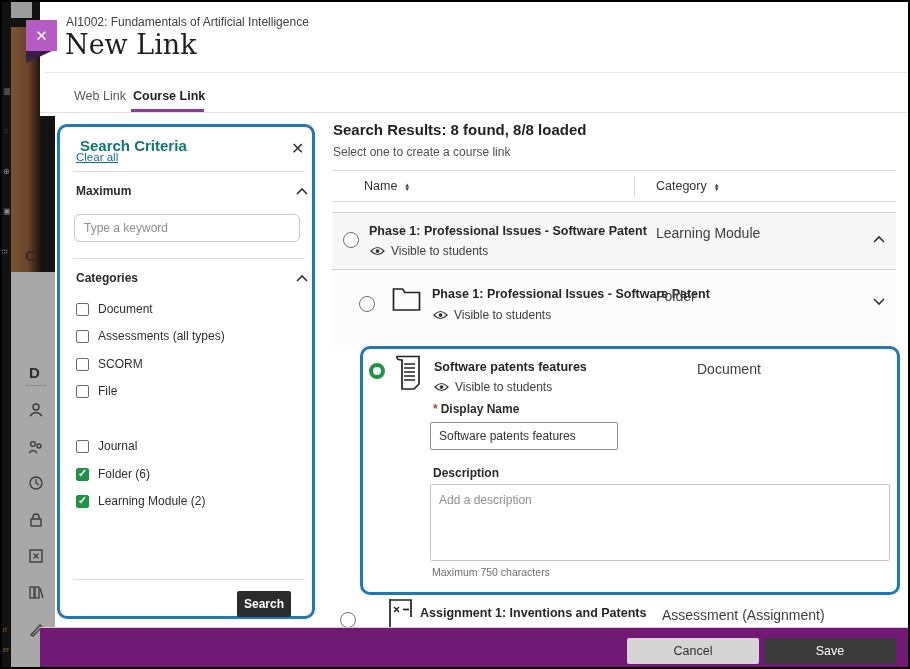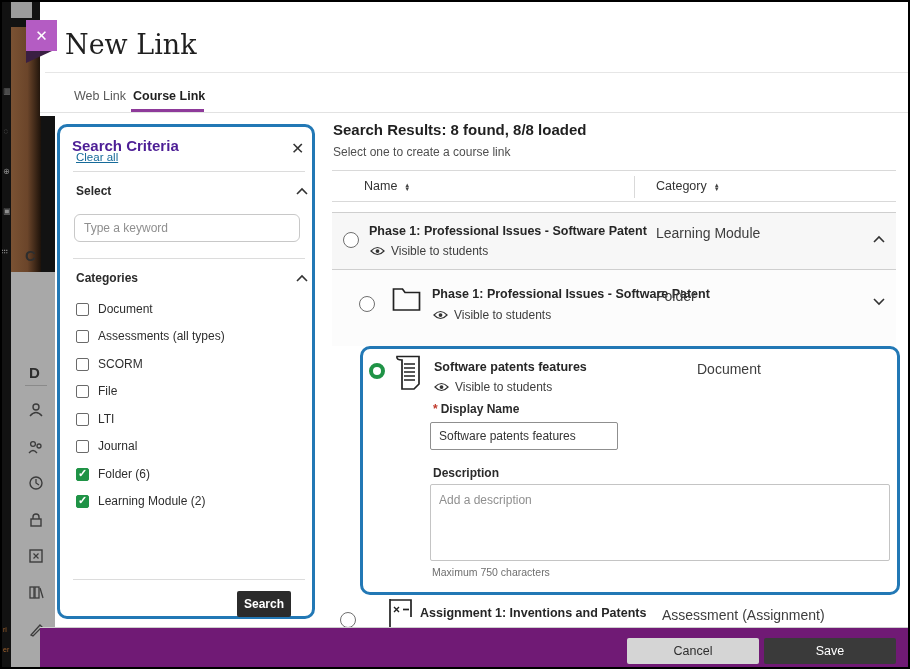--- a/index.html
+++ b/index.html
@@ -31,21 +31,21 @@
   .page-title{left:63px;top:27px;font-family:"DejaVu Serif",serif;font-size:27px;color:#1f1f1f;}
   .hdr-div{left:43px;top:70px;width:865px;border-top:1px solid #e6e6e6;}
   .tab{top:87px;font-size:12.5px;cursor:pointer;}
   .tab-web{left:72px;color:#595959;}
   .tab-course{left:131px;color:#1f1f1f;font-weight:bold;}
   .tab-underline{left:129px;top:107px;width:73px;height:3px;background:#8e3a9a;}
   .tabs-border{left:38px;top:110px;width:870px;border-top:1px solid #e2e2e2;}
   
   .filter-panel{left:55px;top:122px;width:258px;height:495px;background:#fff;
     border:3px solid #2278b5;border-radius:10px;z-index:5;}
-  .fp-title{left:12px;top:10px;font-size:15px;font-weight:bold;color:#4c1d95;}
+  .fp-title{left:20px;top:10px;font-size:15px;font-weight:bold;color:#0f766e;}
   .fp-close{left:231px;top:12px;font-size:16px;color:#333;cursor:pointer;}
   .fp-clear{left:16px;top:24px;font-size:11.5px;color:#156a99;text-decoration:underline;cursor:pointer;}
   .fp-div{left:13px;width:232px;border-top:1px solid #dcdcdc;}
   .fp-sec-label{left:16px;font-size:12px;font-weight:bold;color:#2b2b2b;}
   .chev{width:14px;height:9px;display:block;}
   .fp-chev{left:235px;}
   .kw-input{left:14px;top:87px;width:226px;height:28px;border:1px solid #c8c8c8;border-radius:6px;
     font-family:"Liberation Sans",sans-serif;font-size:12px;color:#333;padding:0 9px;}
   .kw-input::placeholder{color:#8f8f8f;}
   .opt-row{left:16px;width:220px;height:20px;display:flex;align-items:center;cursor:pointer;}
@@ -139,36 +139,37 @@
         <rect x="2" y="3" width="4" height="11" fill="none" stroke="currentColor" stroke-width="1.3"></rect>
         <rect x="7" y="3" width="4" height="11" fill="none" stroke="currentColor" stroke-width="1.3"></rect>
         <path d="M12 4 l3 10" fill="none" stroke="currentColor" stroke-width="1.3"></path>
       </svg>
     <svg class="dimicon" style="top:350px" viewBox="0 0 16 16">
         <path d="M3 13 L12 3 l2 2 L5 14 z" fill="none" stroke="currentColor" stroke-width="1.3"></path>
       </svg>
   </div>
 
   <div class="abs hdr-panel"></div>
+  <div class="abs course-code">AI1002: Fundamentals of Artificial Intelligence</div>
   <div class="abs page-title">New Link</div>
   <div class="abs close-btn"><span>✕</span></div>
   <div class="abs close-fold"></div>
   <div class="abs hdr-div"></div>
   <div class="abs tab tab-web">Web Link</div>
   <div class="abs tab tab-course">Course Link</div>
   <div class="abs tab-underline"></div>
   <div class="abs tabs-border"></div>
 
   <div class="abs filter-panel">
     <div class="abs fp-title">Search Criteria</div>
     <div class="abs fp-close">✕</div>
     <a class="abs fp-clear">Clear all</a>
     <div class="abs fp-div" style="top:44px"></div>
 
-    <div class="abs fp-sec-label" style="top:57px">Select</div>
+    <div class="abs fp-sec-label" style="top:57px">Maximum</div>
     <svg class="abs chev fp-chev" style="top:60px" viewBox="0 0 14 9">
         <polyline points="2,7 7,2 12,7" fill="none" stroke="#333" stroke-width="1.6"></polyline>
       </svg>
     <input class="abs kw-input" placeholder="Type a keyword" style="">
 
     <div class="abs fp-div" style="top:131px"></div>
     <div class="abs fp-sec-label" style="top:144px">Categories</div>
     <svg class="abs chev fp-chev" style="top:147px" viewBox="0 0 14 9">
         <polyline points="2,7 7,2 12,7" fill="none" stroke="#333" stroke-width="1.6"></polyline>
       </svg>
@@ -181,24 +182,20 @@
       <span class="cbox"></span>
       <span class="opt-label">Assessments (all types)</span>
     </div>
     <div class="abs opt-row" style="top:254px">
       <span class="cbox"></span>
       <span class="opt-label">File</span>
     </div>
     <div class="abs opt-row" style="top:227px">
       <span class="cbox"></span>
       <span class="opt-label">SCORM</span>
-    </div>
-    <div class="abs opt-row" style="top:282px">
-      <span class="cbox"></span>
-      <span class="opt-label">LTI</span>
     </div>
     <div class="abs opt-row" style="top:309px">
       <span class="cbox"></span>
       <span class="opt-label">Journal</span>
     </div>
     <div class="abs opt-row" style="top:337px">
       <span class="cbox checked"></span>
       <span class="opt-label">Folder (6)</span>
     </div>
     <div class="abs opt-row" style="top:364px">

